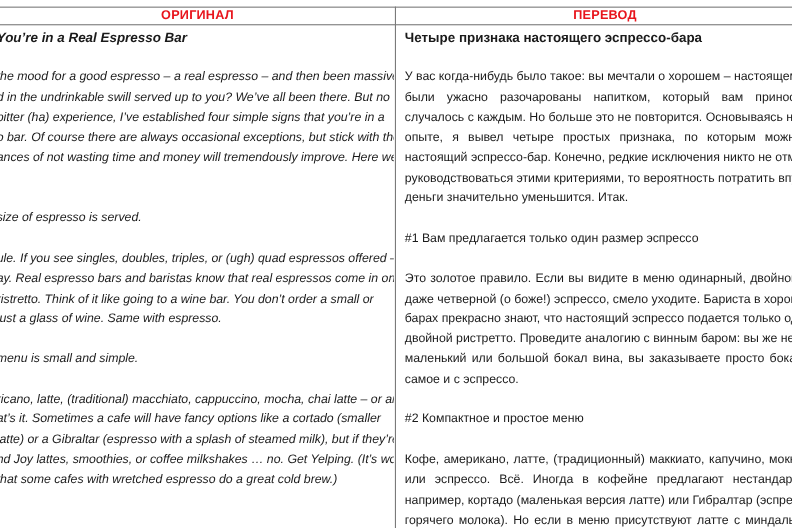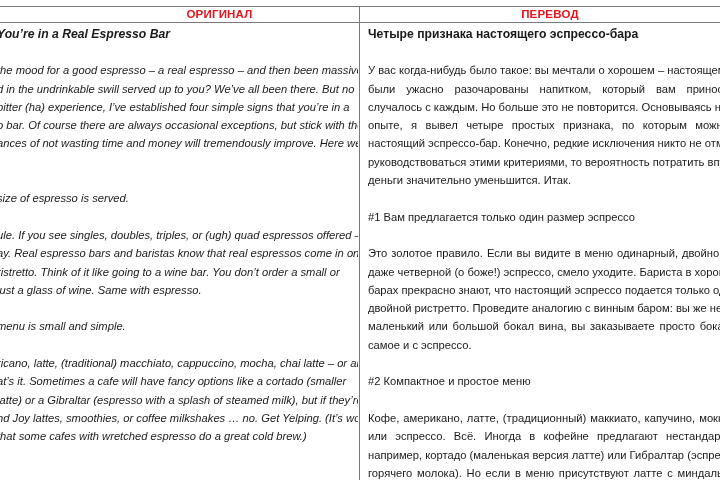--- a/index.html
+++ b/index.html
@@ -22,21 +22,21 @@
     .jline { display: block; white-space: nowrap; text-align-last: justify; text-align: justify; }
   </style>
 </head>
 <body>
 
 <div class="table">
   <div class="hline" style="top:6px;"></div>
   <div class="hline" style="top:22px;"></div>
   <div class="vline" style="left:359px;"></div>
 
-  <div class="hdr" style="left:0; width:359px;margin-left:40px;">ОРИГИНАЛ</div>
+  <div class="hdr" style="left:0; width:359px;">ОРИГИНАЛ</div>
   <div class="hdr" style="left:360px; width:380px;">ПЕРЕВОД</div>
 
   <div class="cell cell-left">
     <div class="inner" style="left:-3px; width:360px;">
       <div class="title">You’re in a Real Espresso Bar</div>
       <div class="gap"></div>
       <div class="para">
         <span class="line">the mood for a good espresso – a real espresso – and then been massively</span>
         <span class="line">d in the undrinkable swill served up to you? We’ve all been there. But no</span>
         <span class="line">bitter (ha) experience, I’ve established four simple signs that you’re in a</span>

